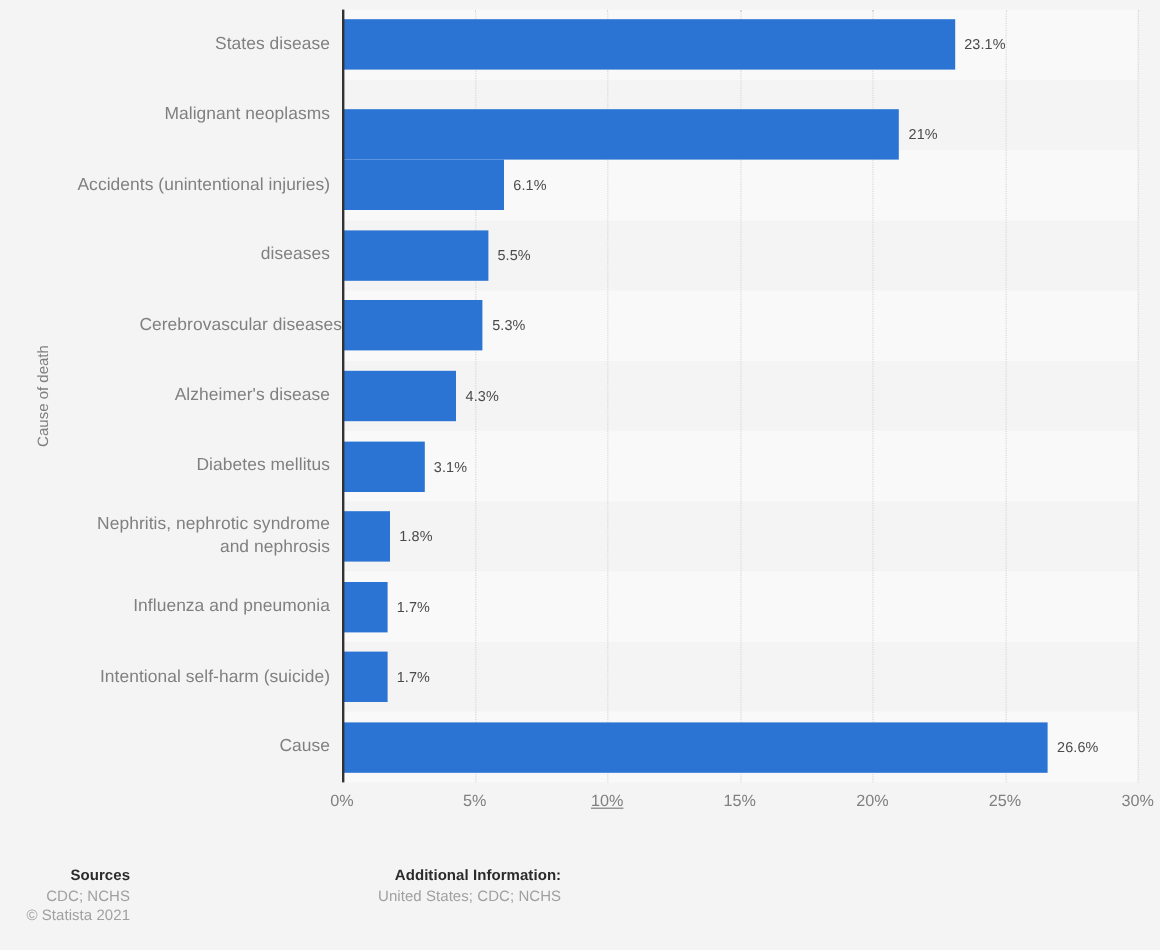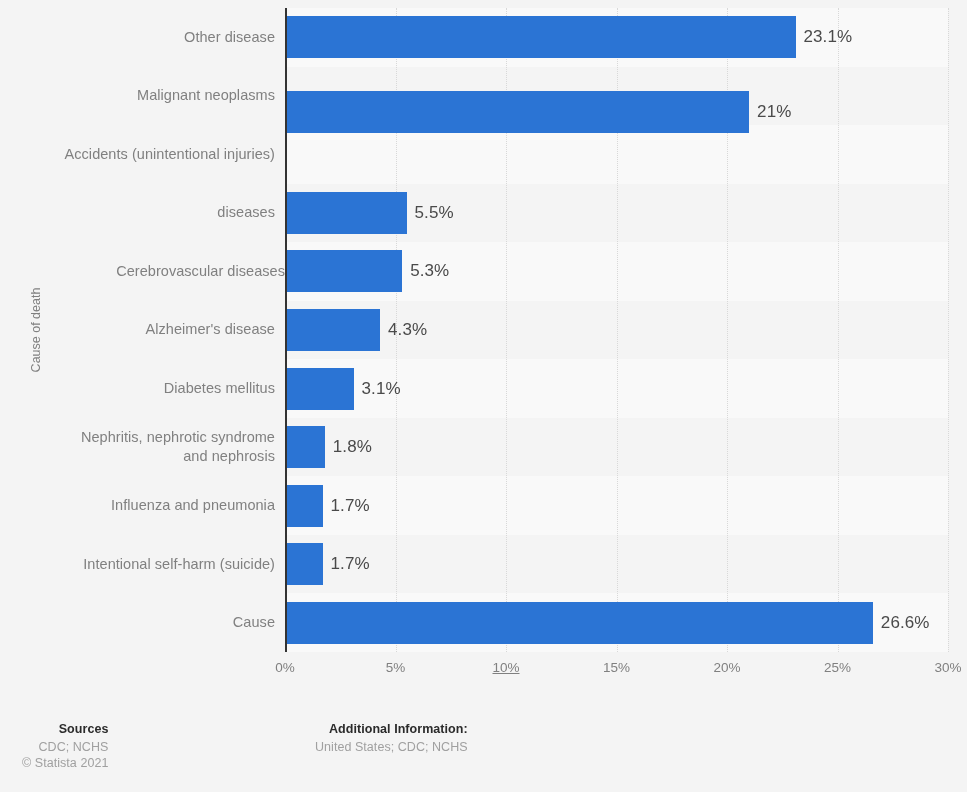--- a/index.html
+++ b/index.html
@@ -73,21 +73,21 @@
     position: absolute;
     left: 0;
     top: 8px;
     height: 42px;
     background: #2b74d4;
   }
   .bar-label {
     position: absolute;
     top: 50%;
     transform: translateY(-50%);
-    font-size: 17px;
+    font-size: 12px;
     color: #4a4a4a;
     white-space: nowrap;
     letter-spacing: 0.1px;
   }
 
   
   .cat-label {
     position: absolute;
     right: 0;
     width: 266px;
@@ -193,21 +193,21 @@
 
 <div id="chart-root">
 
   <div id="y-axis-title">
     <span>Cause of death</span>
   </div>
 
   <div id="cat-labels">
       <div class="cat-cell" style="top: 0px; height: 58.5455px;">
         <div class="cat-label">
-          <div>Other disease</div>
+          <div>States disease</div>
         </div>
       </div>
       <div class="cat-cell" style="top: 58.5455px; height: 58.5455px;">
         <div class="cat-label">
           <div>Malignant neoplasms</div>
         </div>
       </div>
       <div class="cat-cell" style="top: 117.091px; height: 58.5455px;">
         <div class="cat-label">
           <div>Accidents (unintentional injuries)</div>
@@ -275,20 +275,24 @@
       <div class="gridline" style="left: 552.5px;"></div>
       <div class="gridline" style="left: 663px;"></div>
       <div class="bar-row" style="top: 0px; height: 58.5455px;">
         <div class="bar" style="width: 510.51px; background: rgb(43, 116, 212); top: 8.27273px;"></div>
         <div class="bar-label" style="left: 518.51px;">23.1%</div>
       </div>
       <div class="bar-row" style="top: 75px; height: 58.5455px;">
         <div class="bar" style="width: 464.1px; background: rgb(43, 116, 212); top: 8.27273px;"></div>
         <div class="bar-label" style="left: 472.1px;">21%</div>
       </div>
+      <div class="bar-row" style="top: 117.091px; height: 58.5455px;">
+        <div class="bar" style="width: 134.81px; background: rgb(43, 116, 212); top: 8.27273px;"></div>
+        <div class="bar-label" style="left: 142.81px;">6.1%</div>
+      </div>
       <div class="bar-row" style="top: 175.636px; height: 58.5455px;">
         <div class="bar" style="width: 121.55px; background: rgb(43, 116, 212); top: 8.27273px;"></div>
         <div class="bar-label" style="left: 129.55px;">5.5%</div>
       </div>
       <div class="bar-row" style="top: 234.182px; height: 58.5455px;">
         <div class="bar" style="width: 117.13px; background: rgb(43, 116, 212); top: 8.27273px;"></div>
         <div class="bar-label" style="left: 125.13px;">5.3%</div>
       </div>
       <div class="bar-row" style="top: 292.727px; height: 58.5455px;">
         <div class="bar" style="width: 95.03px; background: rgb(43, 116, 212); top: 8.27273px;"></div>

